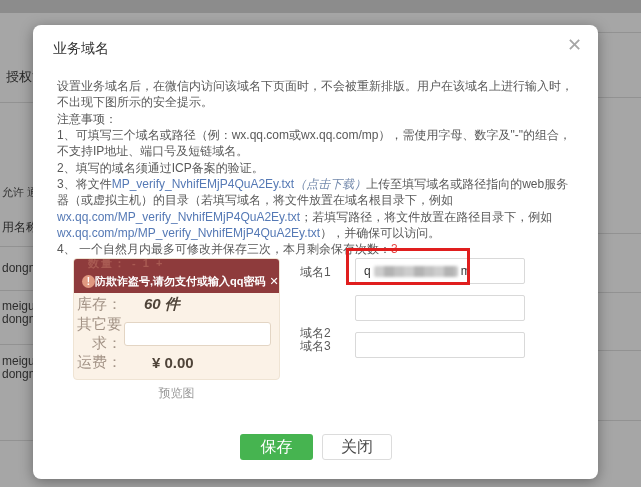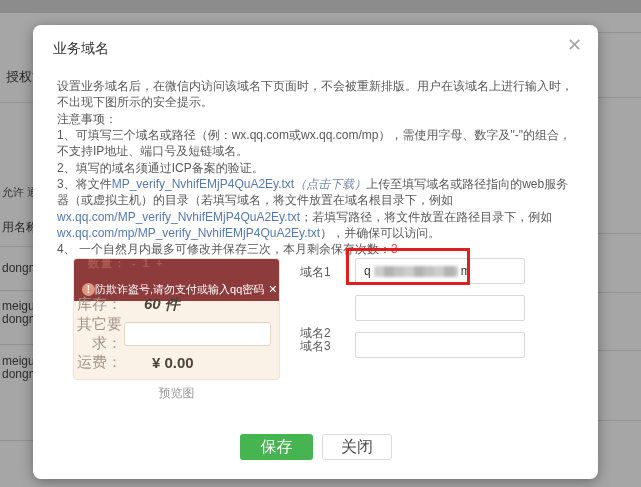--- a/index.html
+++ b/index.html
@@ -37,27 +37,27 @@
   .notes{position:absolute;left:24px;top:53px;width:522px;max-height:182px;overflow:hidden;
          font-size:12px;line-height:1.36;color:#595959;}
   .notes p{margin:0;}
   .link{color:#5579b5;cursor:pointer;}
   .link-dl{color:#7288ab;font-style:italic;cursor:pointer;}
   .red{color:#e64340;}
 
   
   .card{position:absolute;left:40px;top:233px;width:207px;height:122px;background:#fbf2e7;
         border:1px solid #efe4d4;border-radius:4px;box-sizing:border-box;}
-  .card-header{position:relative;height:42px;background:#8e3b3c;border-radius:3px 3px 0 0;overflow:hidden;}
+  .card-header{position:relative;height:34px;background:#8e3b3c;border-radius:3px 3px 0 0;overflow:hidden;}
   .ghost-row{position:absolute;left:14px;top:-3px;right:8px;font-size:11px;color:#a85a52;
              font-weight:bold;letter-spacing:2px;white-space:nowrap;}
   .banner{position:absolute;left:0;right:0;bottom:0;height:23px;display:flex;align-items:center;padding:0 8px;box-sizing:border-box;}
   .warn-circle{width:13px;height:13px;border-radius:50%;background:#e09880;color:#fff;font-size:10px;
                font-weight:bold;display:flex;align-items:center;justify-content:center;flex:0 0 13px;}
-  .banner-text{flex:1;text-align:center;color:#fff;font-size:11px;font-weight:normal;white-space:nowrap;}
+  .banner-text{flex:1;text-align:center;color:#fff;font-size:11px;font-weight:bold;white-space:nowrap;}
   .banner-x{color:#fff;font-size:11px;font-weight:bold;cursor:pointer;margin-left:4px;}
   .card-row{position:absolute;left:0;right:8px;display:flex;align-items:center;font-size:15px;}
   .card-row .lbl{flex:0 0 48px;text-align:right;color:#a39386;}
   .row-stock{top:36px;} .row-stock .val{margin-left:22px;color:#4f4439;font-weight:bold;font-style:italic;}
   .row-req{top:56px;} .req-input{margin-left:2px;width:146px;height:22px;background:#fff;
            border:1px solid #e3d5c4;border-radius:3px;}
   .row-ship{top:94px;} .row-ship .val{margin-left:30px;color:#4f4439;font-weight:bold;}
   .card-caption{position:absolute;left:40px;top:360px;width:207px;text-align:center;font-size:12px;color:#9b9b9b;}
 
   

